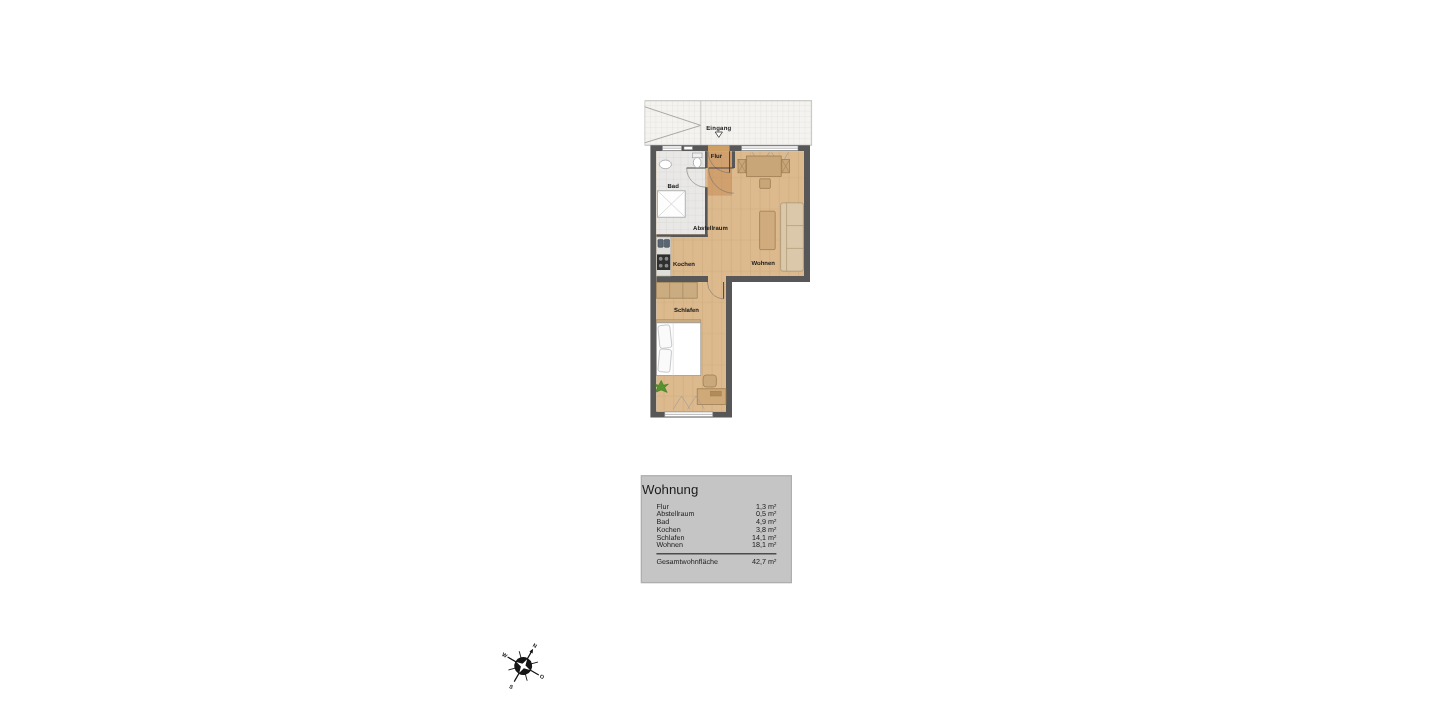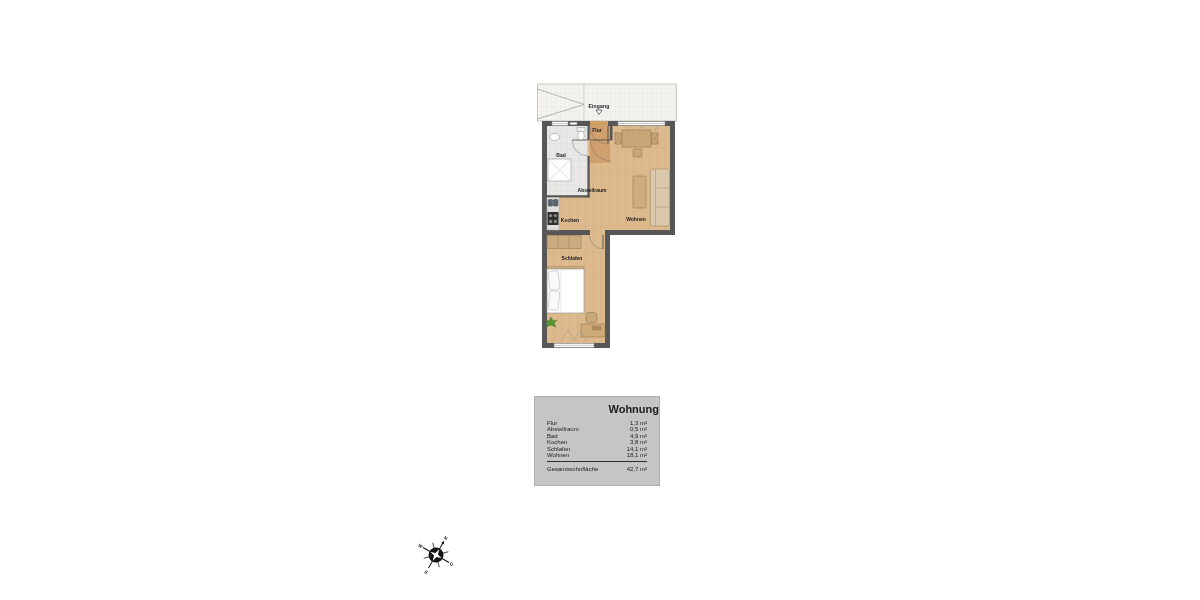--- a/index.html
+++ b/index.html
@@ -6,21 +6,21 @@
   .stage{position:relative;width:1200px;height:600px;background:#ffffff;overflow:hidden;
          font-family:"Liberation Sans",sans-serif;}
   
   .plan{position:absolute;left:537px;top:83px;width:140px;height:266px;}
   .plan svg{display:block;}
   .rl{font:600 5px "Liberation Sans",sans-serif;fill:#1b1b1b;}
   .rl-eingang{font:600 5px "Liberation Sans",sans-serif;fill:#1b1b1b;letter-spacing:.2px;}
   
   .legend{position:absolute;left:534px;top:396px;width:126px;height:90px;
           background:#c5c5c5;border:1px solid #aeaeae;box-sizing:border-box;color:#1c1c1c;}
-  .legend-title{text-align:right;font-size:11px;font-weight:bold;margin-top:6px;}
+  .legend-title{text-align:left;font-size:11px;font-weight:normal;margin-top:6px;}
   .legend-rows{margin:5px 12px 0 12px;}
   .legend-row{display:flex;justify-content:space-between;font-size:6px;line-height:6.4px;}
   .legend-sep{border-top:1px solid #2e2e2e;margin:3px 12px 0 12px;}
   .legend-total{display:flex;justify-content:space-between;font-size:6px;margin:4px 12px 0 12px;}
   
   .compass{position:absolute;left:414px;top:533px;width:44px;height:44px;}
   .cl{font:700 4.5px "Liberation Sans",sans-serif;fill:#111;}
 </style>
 </head>
 <body>

